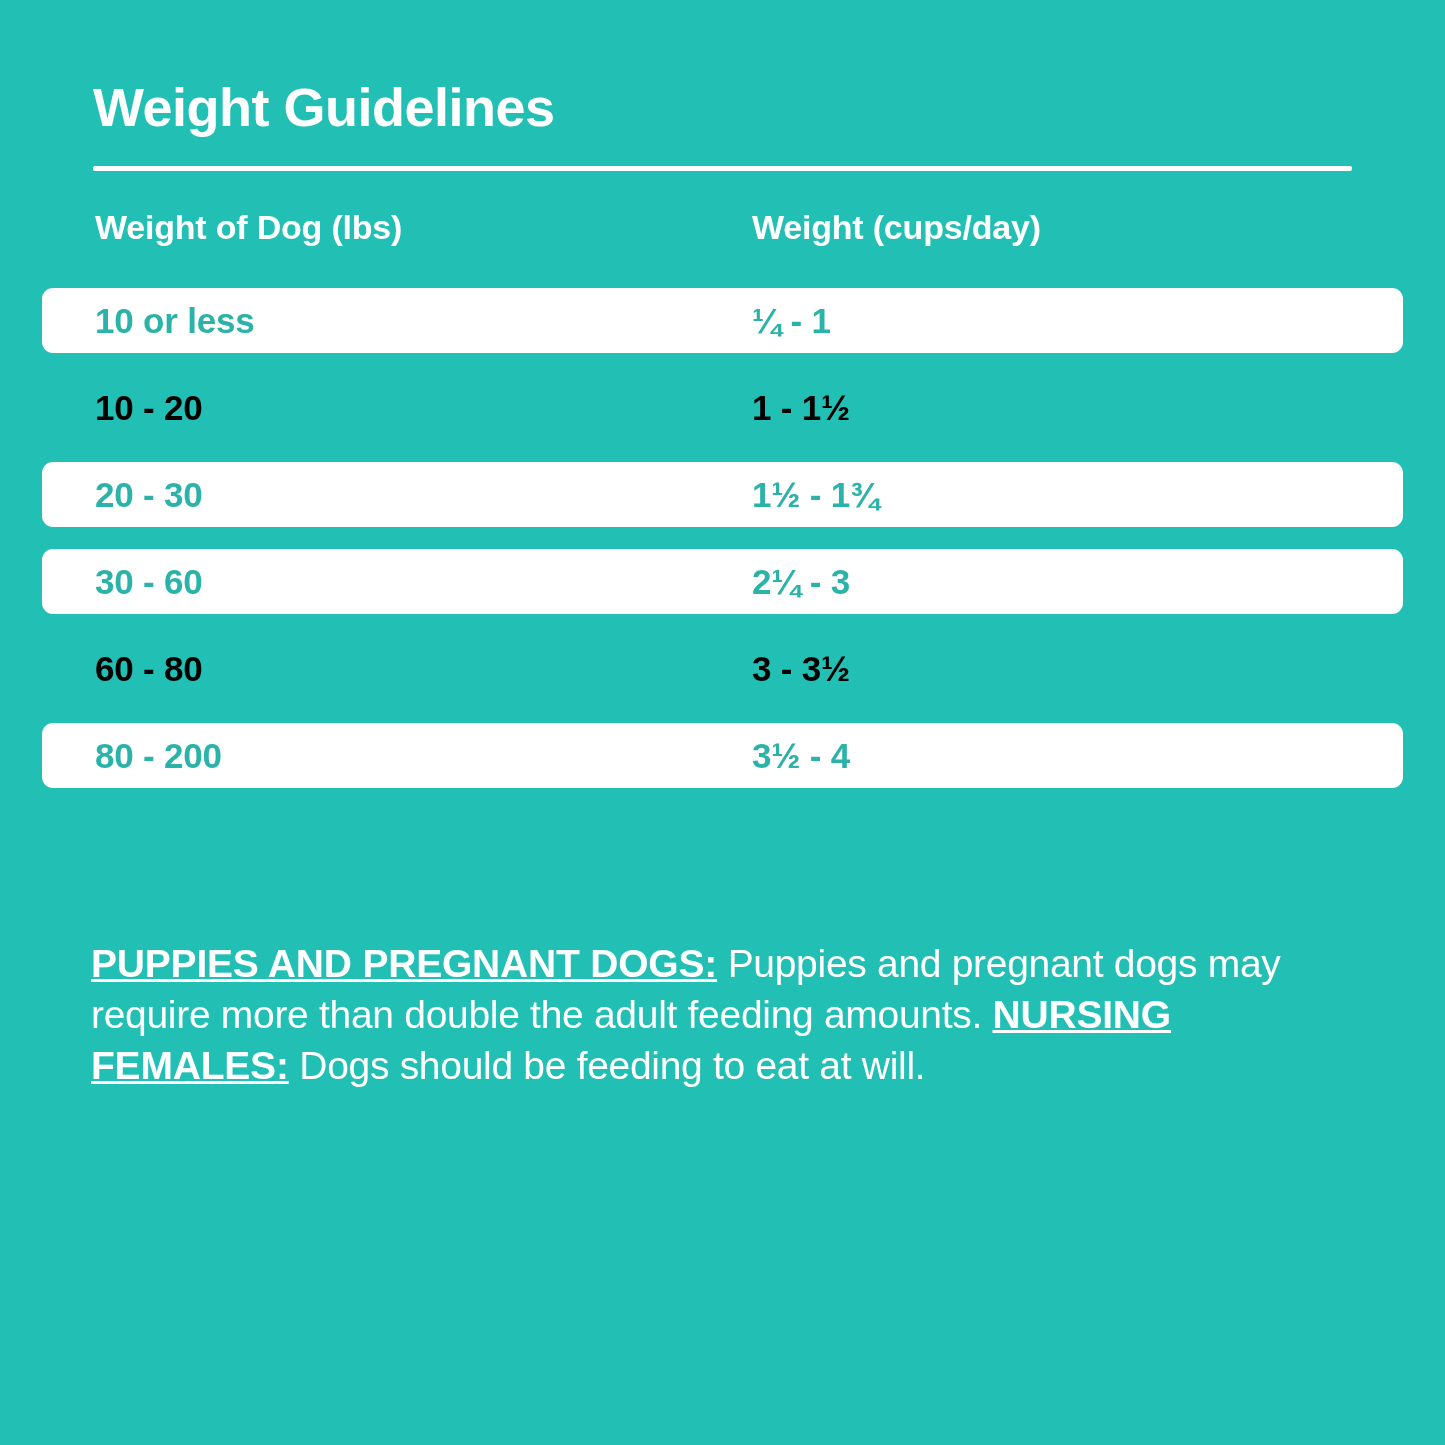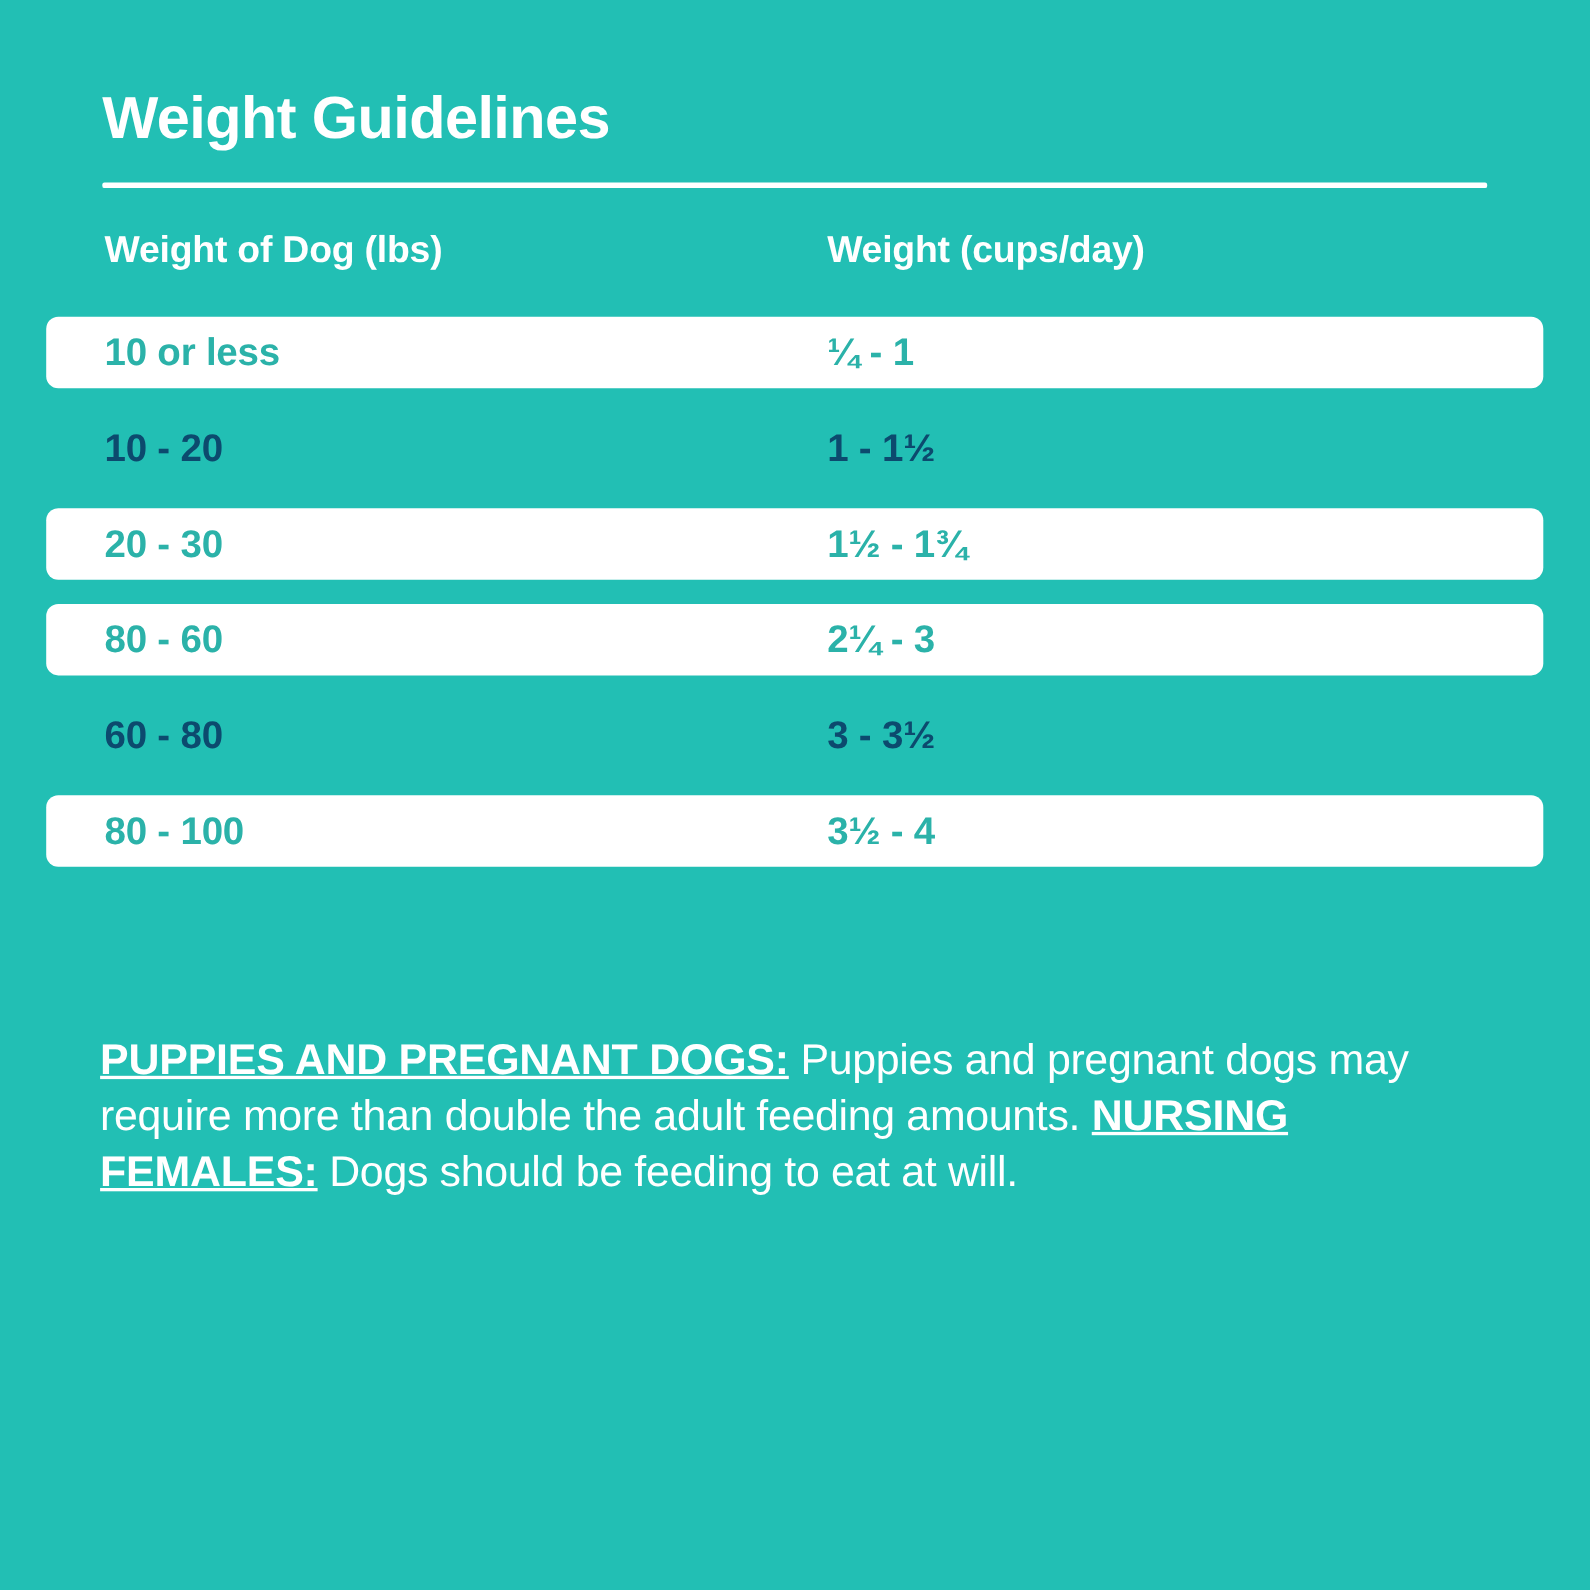--- a/index.html
+++ b/index.html
@@ -96,21 +96,21 @@
   }
 
   .cell {
     position: absolute;
     top: 0;
     height: 65px;
     line-height: 65px;
     font-size: 35px;
     font-weight: bold;
     letter-spacing: -0.2px;
-    color: #0c4a6e;
+    color: #000000;
     white-space: nowrap;
   }
   .row.alt .cell { color: #2bb2a9; }
 
   .cell.c1 { left: 95px; }
   .cell.c2 { left: 752px; }
 
   
   .footnote {
     position: absolute;
@@ -155,31 +155,31 @@
           <div class="cell c1">10 - 20</div>
           <div class="cell c2">1 - 1½</div>
         </div>
         <div class="row alt">
           <div class="row-bg"></div>
           <div class="cell c1">20 - 30</div>
           <div class="cell c2">1½ - 1¾</div>
         </div>
         <div class="row alt">
           <div class="row-bg"></div>
-          <div class="cell c1">80 - 60</div>
+          <div class="cell c1">30 - 60</div>
           <div class="cell c2">2¼ - 3</div>
         </div>
         <div class="row">
           <div class="row-bg"></div>
           <div class="cell c1">60 - 80</div>
           <div class="cell c2">3 - 3½</div>
         </div>
         <div class="row alt">
           <div class="row-bg"></div>
-          <div class="cell c1">80 - 100</div>
+          <div class="cell c1">80 - 200</div>
           <div class="cell c2">3½ - 4</div>
         </div>
       </div>
 
   </div>
 
   <div class="footnote" id="footnote"><b>PUPPIES AND PREGNANT DOGS:</b><span> Puppies and pregnant dogs may require more than double the adult feeding amounts. </span><b>NURSING FEMALES:</b><span> Dogs should be feeding to eat at will.</span></div>
 
 </div>
 

